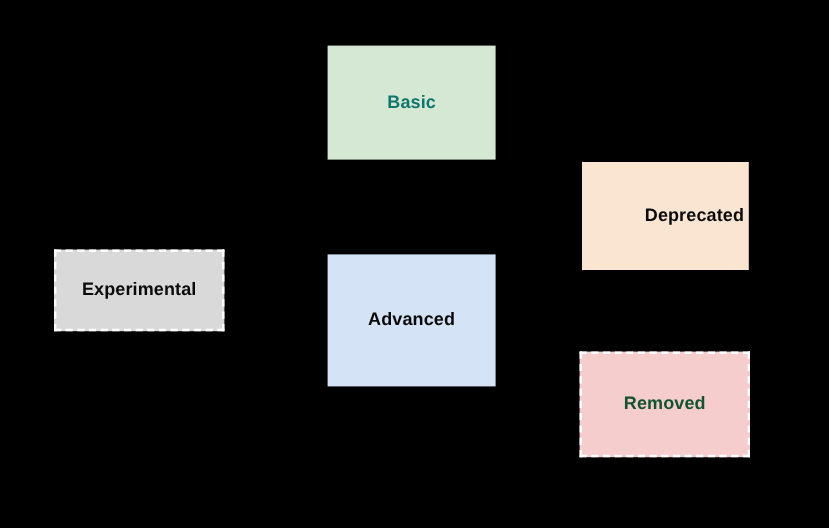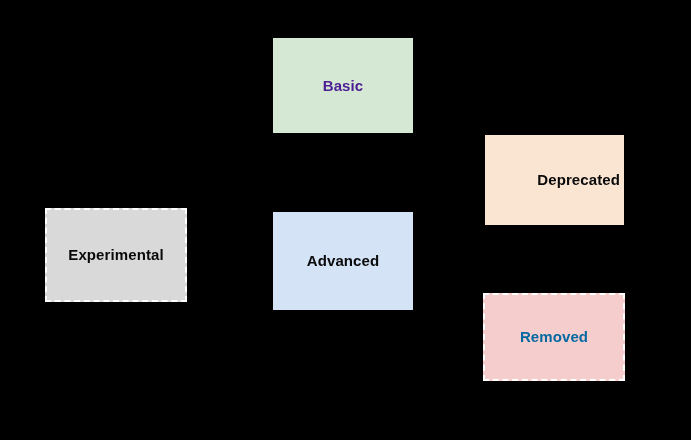--- a/index.html
+++ b/index.html
@@ -40,42 +40,42 @@
   }
   .node.solid {
     border: 0 none;
   }
   .node.dashed {
     border: 2px dashed #ffffff;
   }
   
   .node-basic        { left: 273px; top: 38px;  width: 140px; height: 95px; }
   .node-deprecated   { left: 485px; top: 135px; width: 139px; height: 90px; justify-content: flex-end; }
-  .node-experimental { left: 45px;  top: 208px; width: 142px; height: 94px; }
-  .node-advanced     { left: 273px; top: 212px; width: 140px; height: 98px; }
+  .node-experimental { left: 45px;  top: 208px; width: 142px; height: 68px; }
+  .node-advanced     { left: 273px; top: 212px; width: 140px; height: 110px; }
   .node-removed      { left: 483px; top: 293px; width: 142px; height: 88px; }
 </style>
 </head>
 <body style="background-color: rgb(0, 0, 0);">
 
 <div id="canvas" style="background-color: rgb(0, 0, 0);">
 
-  <div class="node solid node-basic" style="background-color: rgb(213, 232, 212); color: #4c1d95;">
+  <div class="node solid node-basic" style="background-color: rgb(213, 232, 212); color: #0f766e;">
     <span class="node-label">Basic</span>
   </div>
 
   <div class="node solid node-deprecated" style="background-color: rgb(250, 229, 211); color: rgb(10, 10, 10);">
     <span class="node-label">Deprecated</span>
   </div>
 
   <div class="node dashed node-experimental" style="background-color: rgb(217, 217, 217); border-color: rgb(255, 255, 255); color: rgb(10, 10, 10);">
     <span class="node-label">Experimental</span>
   </div>
 
   <div class="node solid node-advanced" style="background-color: rgb(212, 227, 245); color: rgb(10, 10, 10);">
     <span class="node-label">Advanced</span>
   </div>
 
-  <div class="node dashed node-removed" style="background-color: rgb(245, 205, 205); border-color: rgb(255, 255, 255); color: #0369a1;">
+  <div class="node dashed node-removed" style="background-color: rgb(245, 205, 205); border-color: rgb(255, 255, 255); color: #14532d;">
     <span class="node-label">Removed</span>
   </div>
 
 </div>
 
 </body></html>

